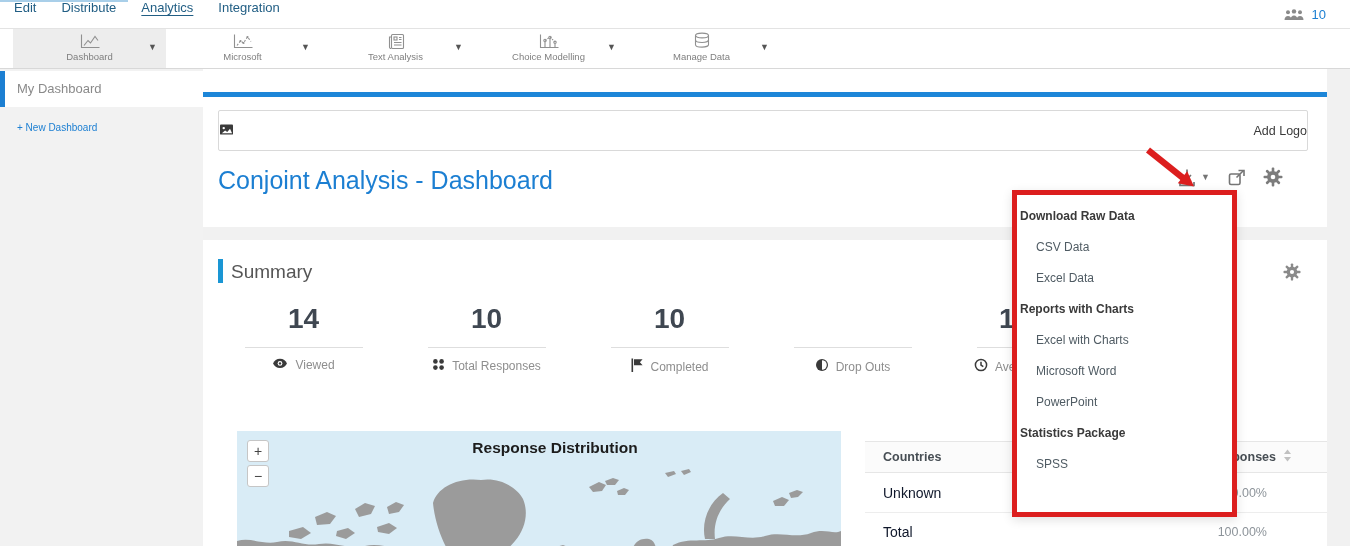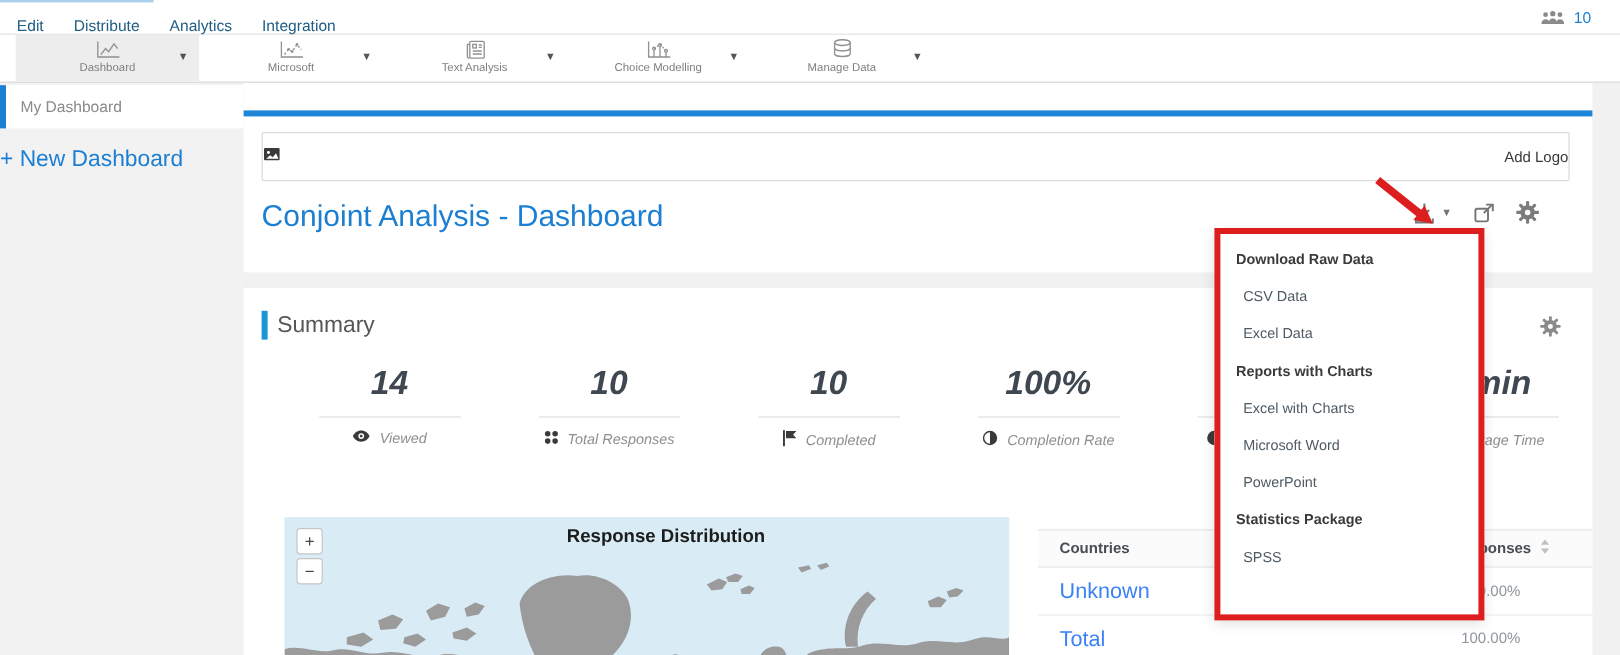--- a/index.html
+++ b/index.html
@@ -3,59 +3,59 @@
 <meta charset="utf-8">
 <style>
   * { box-sizing: border-box; margin: 0; padding: 0; }
   html,body { width:1350px; height:546px; }
   body { font-family:"Liberation Sans", sans-serif; background:#f1f1f1; overflow:hidden; }
   #app { position:relative; width:1350px; height:546px; background:#f1f1f1; }
 
   
   .topnav { position:absolute; left:0; top:0; width:1350px; height:29px; background:#fff; border-bottom:1px solid #e3e3e3; z-index:20; }
   .topnav-accent { position:absolute; left:0; top:0; width:128px; height:2px; background:#a9cfe9; }
-  .nav-items { position:absolute; left:14px; top:0; height:29px; display:flex; align-items:flex-end; gap:25px; }
+  .nav-items { position:absolute; left:14px; top:0; height:29px; display:flex; align-items:flex-start; gap:25px; }
   .nav-item { font-size:13px; color:#215e84; cursor:pointer; white-space:nowrap; }
-  .nav-item.active { text-underline-offset:3px;margin-top:17px; }
+  .nav-item.active { text-decoration:underline; text-underline-offset:3px; }
   .nav-right { position:absolute; right:24px; top:0; height:29px; display:flex; align-items:center; gap:8px; }
   .users-count { font-size:13px; color:#1c7fd2; }
 
   
   .toolbar { position:absolute; left:0; top:29px; width:1350px; height:40px; background:#fff; border-bottom:1px solid #d8d8d8; z-index:19; }
   .tb-row { position:absolute; left:13px; top:0; height:39px; display:flex; }
   .tb-btn { position:relative; width:153px; height:39px; text-align:center; padding-top:3px; cursor:pointer; }
   .tb-btn.active { background:#ededed; }
   .tb-icon { height:18px; display:flex; justify-content:center; align-items:center; }
   .tb-label { font-size:9.5px; color:#7f7f7f; margin-top:1px; }
   .tb-caret { position:absolute; right:9px; top:13px; font-size:9px; color:#555; }
 
   
   .sidebar { position:absolute; left:0; top:69px; width:203px; height:477px; background:#f2f2f2; }
   .side-item { position:relative; margin-top:2px; height:36px; line-height:36px; background:#fff; color:#8a8a8a; font-size:13px; padding-left:17px; cursor:pointer; }
   .side-item.active { border-left:5px solid #1c7fd2; padding-left:12px; }
-  .side-new { margin-top:15px; font-size:19px; color:#1c7fd2; cursor:pointer; }
+  .side-new { margin-top:15px; padding-left:17px; font-size:10px; color:#1c7fd2; cursor:pointer; }
 
   
   .title-card { position:absolute; left:203px; top:69px; width:1124px; height:158px; background:#fff; }
   .title-topline { position:absolute; left:0; top:23px; width:1124px; height:5px; background:#1d86d8; }
   .addlogo-box { position:absolute; left:15px; top:41px; width:1090px; height:41px; border:1px solid #d9d9d9; border-radius:2px; display:flex; align-items:center; justify-content:space-between; gap:7px; cursor:pointer; }
   .addlogo-label { font-size:12.5px; color:#3a3a3a; }
   .page-title { position:absolute; left:15px; top:97px; font-size:25px; color:#1c7fd2; font-weight:500; }
   .hdr-icons { position:absolute; right:44px; top:98px; display:flex; align-items:center; gap:17px; }
   .icon-btn { cursor:pointer; display:flex; align-items:center; }
   .dl-caret { font-size:9px; color:#757575; margin-left:4px; }
   .gear-glyph { width:20px; height:20px; }
 
   
   .summary-card { position:absolute; left:203px; top:240px; width:1124px; height:306px; background:#fff; }
   .sum-bar { position:absolute; left:15px; top:19px; width:5px; height:24px; background:#1a96d4; }
   .sum-heading { position:absolute; left:28px; top:21px; font-size:19px; color:#565656; }
   .sum-gear { position:absolute; right:26px; top:23px; cursor:pointer; }
 
-  .metrics { position:absolute; left:30px; top:60px; width:1098px; display:flex;font-style:italic; }
+  .metrics { position:absolute; left:9px; top:60px; width:1098px; display:flex; }
   .metric { width:183px; text-align:center; position:relative; }
   .metric-value { font-size:28px; font-weight:bold; color:#3f4751; height:38px; line-height:38px; }
   .metric-line { width:118px; margin:9px auto 0; border-top:1px solid #dedede; }
   .metric-lbl { margin-top:10px; display:flex; align-items:center; justify-content:center; gap:7px; font-size:12px; color:#8e8e8e; }
   .metric:nth-child(5) .metric-lbl { transform:translateX(-14px); }
 
   
   .map { position:absolute; left:34px; top:191px; width:604px; height:130px; background:#d9ecf6; overflow:hidden; }
   .map-title { position:absolute; left:16px; top:8px; width:100%; text-align:center; font-size:15.5px; font-weight:bold; color:#1c1c1c; z-index:3; }
   .map-zoom { position:absolute; left:10px; z-index:4; width:22px; height:22px; background:#fff; border:1px solid #c6c6c6; border-radius:3px; text-align:center; line-height:20px; font-size:14px; color:#444; cursor:pointer; }
@@ -63,26 +63,26 @@
   .map svg { position:absolute; left:0; top:0; }
 
   
   .ctable { position:absolute; left:662px; top:201px; width:462px; }
   .ct-header { height:32px; background:#fbfbfb; border-top:1px solid #e6e6e6; border-bottom:1px solid #e6e6e6; display:flex; align-items:center; justify-content:space-between; padding:0 18px; }
   .ct-header .col1 { font-size:12.5px; font-weight:bold; color:#474e54; }
   .ct-hr { display:flex; align-items:center; gap:7px; padding-right:17px; }
   .ct-hr span { font-size:12.5px; font-weight:bold; color:#474e54; }
   .ct-row { height:40px; display:flex; align-items:center; justify-content:space-between; padding:0 18px; border-bottom:1px solid #ededed; }
   .ct-row:last-child { border-bottom:none; height:38px; }
-  .ct-row .c { font-size:18px; color:#3b82f6; }
+  .ct-row .c { font-size:14px; color:#0f172a; }
   .ct-row .v { font-size:12.5px; color:#8d949a; padding-right:42px; }
 
   
   .dropdown { position:absolute; left:1012px; top:190px; width:225px; height:327px; background:#fff; border:5px solid #dc1e1e; z-index:50; padding-top:6px; box-shadow:0 3px 10px rgba(0,0,0,.12); }
-  .mh { height:31px; line-height:31px; padding-left:13px; font-size:12px; font-weight:bold; color:#3a3a3a; }
+  .mh { height:31px; line-height:31px; padding-left:3px; font-size:12px; font-weight:bold; color:#3a3a3a; }
   .mi { height:31px; line-height:31px; padding-left:19px; font-size:12px; color:#4f5b63; cursor:pointer; }
 
   .red-arrow { position:absolute; left:1136px; top:140px; z-index:60; pointer-events:none; }
 </style>
 </head>
 <body>
 
 <div id="app">
 
   <div class="topnav">
@@ -280,33 +280,20 @@
         <div class="metric-value">10</div>
         <div class="metric-line"></div>
         <div class="metric-lbl">
           <span>
             <svg width="13" height="14" viewBox="0 0 13 14" fill="#3a3a3a">
               <rect x="1.5" y="0.5" width="1.6" height="13.5"></rect>
               <path d="M4 1.2h8.6l-2.7 3 2.7 3H4z"></path>
             </svg>
           </span>
           <span>Completed</span>
-        </div>
-      </div>
-      <div class="metric">
-        <div class="metric-value">100%</div>
-        <div class="metric-line"></div>
-        <div class="metric-lbl">
-          <span>
-            <svg width="14" height="14" viewBox="0 0 14 14">
-              <circle cx="7" cy="7" r="6" fill="#3a3a3a"></circle>
-              <path d="M7 2.2a4.8 4.8 0 000 9.6z" fill="#fff"></path>
-            </svg>
-          </span>
-          <span>Completion Rate</span>
         </div>
       </div>
       <div class="metric">
         <div class="metric-value"></div>
         <div class="metric-line"></div>
         <div class="metric-lbl">
           <span>
             <svg width="14" height="14" viewBox="0 0 14 14">
               <circle cx="7" cy="7" r="6" fill="#3a3a3a"></circle>
               <path d="M7 2.2a4.8 4.8 0 010 9.6z" fill="#fff"></path>

